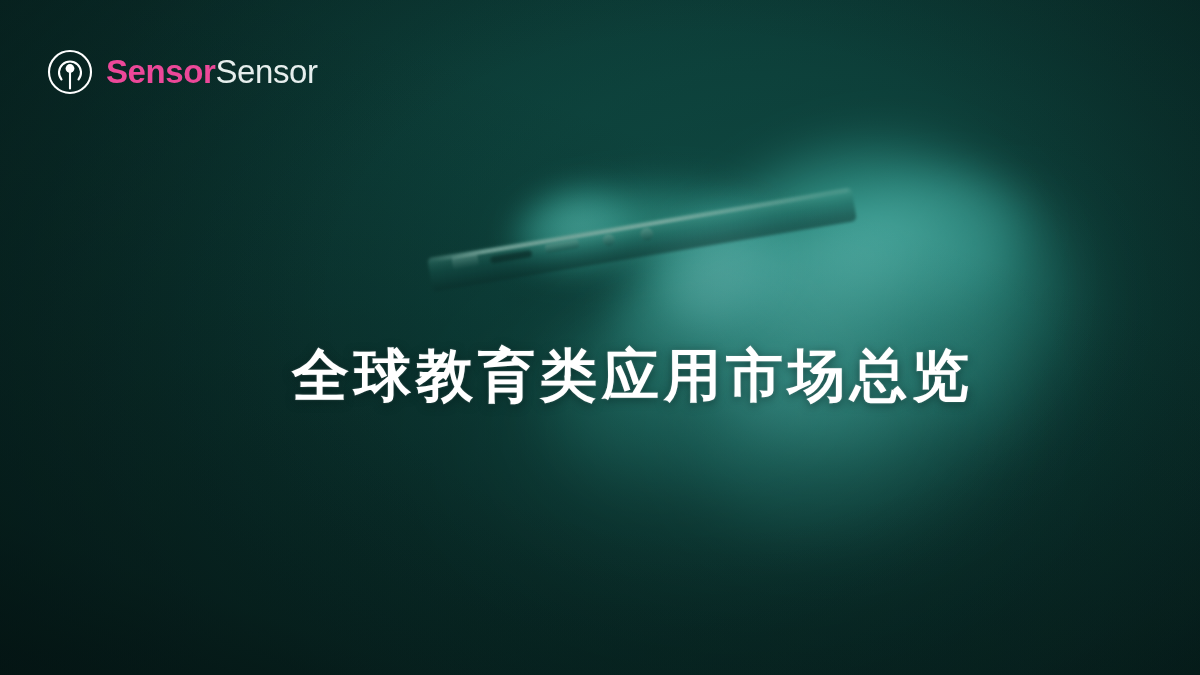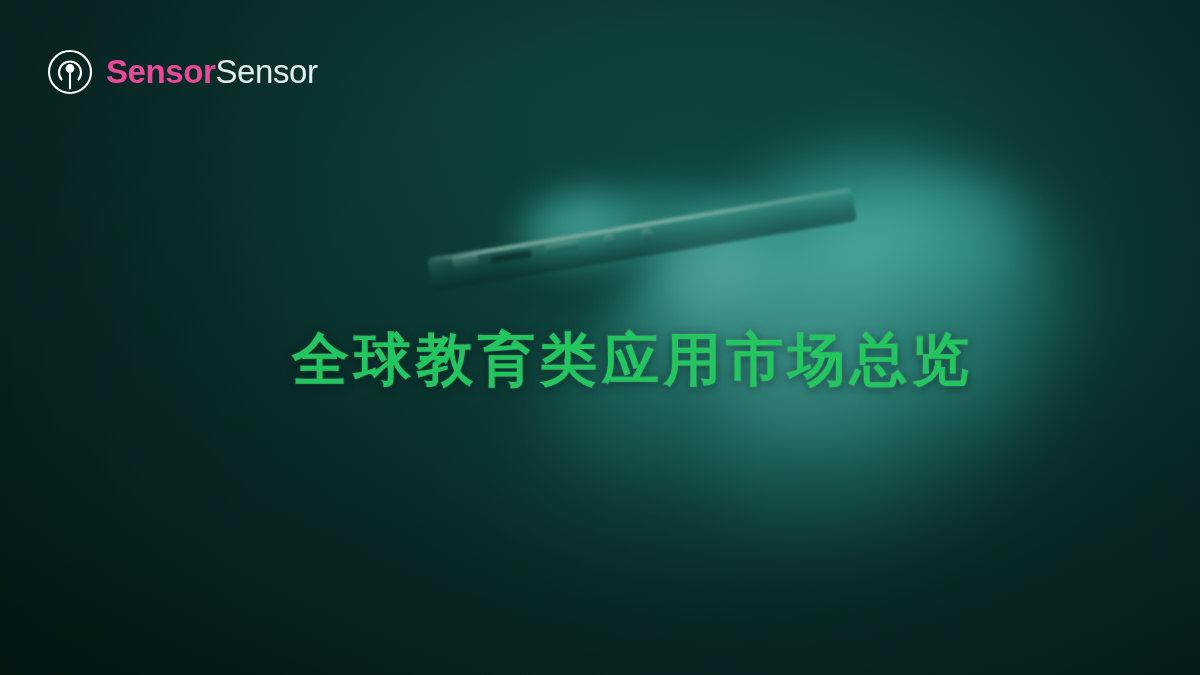--- a/index.html
+++ b/index.html
@@ -206,25 +206,25 @@
   }
   .logo-word-light {
     font-weight: 400;
     color: #e6eeed;
   }
 
   
   .title {
     position: absolute;
     left: 292px;
-    top: 288px;
+    top: 304px;
     font-size: 57px;
     font-weight: 700;
     line-height: 1.18;
-    color: #22c55e;
+    color: #ffffff;
     letter-spacing: 5px;
     white-space: nowrap;
     text-shadow: 0 2px 10px rgba(2,26,24,0.55), 0 0 2px rgba(255,255,255,0.35);
     z-index: 5;
   }
 </style>
 </head>
 <body>
 
 <div class="slide">

